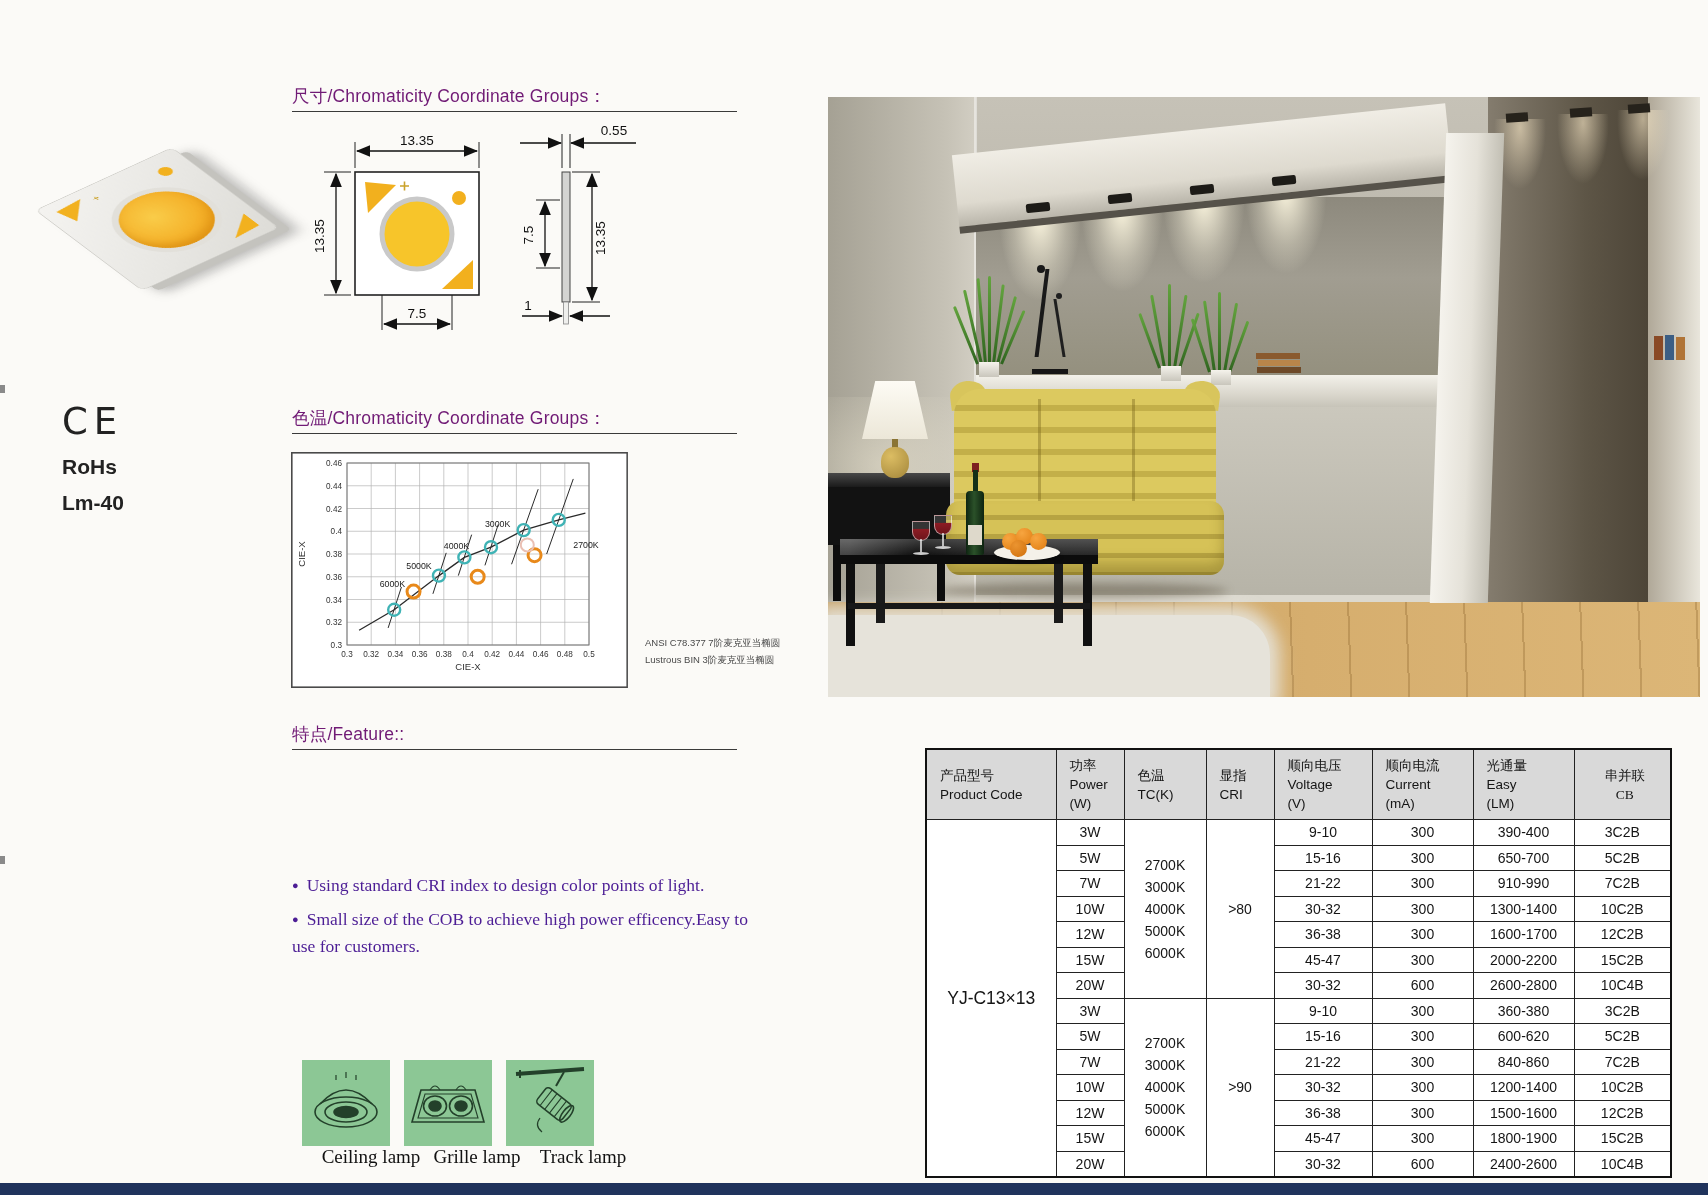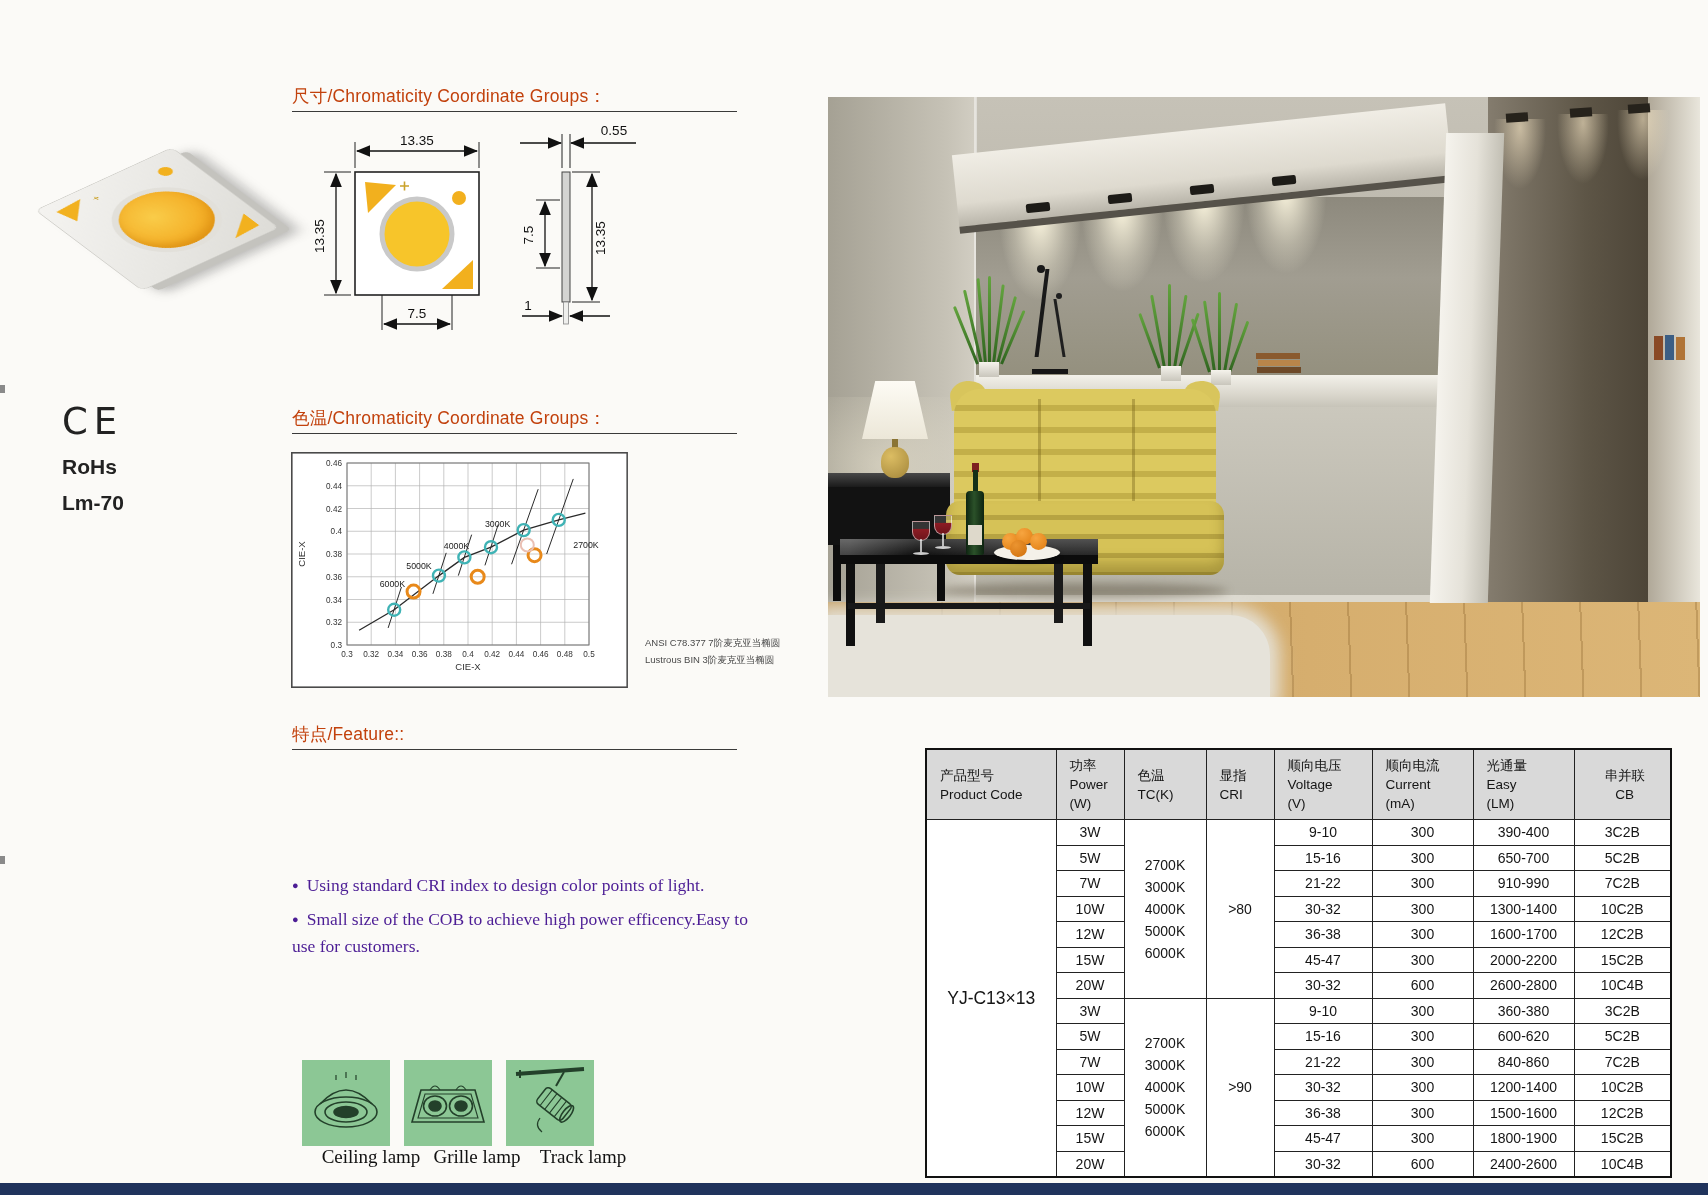--- a/index.html
+++ b/index.html
@@ -33,42 +33,42 @@
   .chip .c-tl{position:absolute;left:14px;top:12px;width:34px;height:28px;background:#f2b11f;
         clip-path:polygon(0 10%,95% 0,20% 100%);}
   .chip .c-br{position:absolute;right:12px;bottom:12px;width:34px;height:28px;background:#f2b11f;
         clip-path:polygon(100% 0,100% 90%,5% 100%);}
   .chip .c-dot{position:absolute;right:22px;top:20px;width:15px;height:15px;border-radius:50%;background:#f2b11f;}
   .chip .c-plus{position:absolute;left:56px;top:16px;width:10px;height:10px;color:#caa22a;font-size:13px;line-height:10px;}
   .certs{position:absolute;left:62px;top:400px;}
   .ce-mark{font-size:37px;font-weight:500;letter-spacing:6px;color:#222;font-family:"DejaVu Sans",sans-serif;}
   .cert-line{font-size:21px;font-weight:bold;color:#222;margin-top:12px;}
   
-  .sec-title{position:absolute;font-size:17.5px;color:#c2410c;letter-spacing:.2px;}
+  .sec-title{position:absolute;font-size:17.5px;color:#701a75;letter-spacing:.2px;}
   .sec-rule{position:absolute;left:292px;width:445px;height:0;border-top:1.6px solid #3a3a3a;}
   .dim-svg{position:absolute;left:296px;top:118px;}
   .chart-box{position:absolute;left:291px;top:452px;}
   .chart-notes{position:absolute;left:645px;top:634px;width:175px;font-size:9.5px;color:#4a4a4a;line-height:17px;}
   .chart-divider{position:absolute;left:627px;top:452px;width:1px;height:236px;background:#555;}
   ul.feat{position:absolute;left:292px;margin:0;padding:0;list-style:none;}
   ul.feat-cn li{font-size:19px;line-height:37px;color:#111;}
   ul.feat-en{width:462px;font-family:"Liberation Serif",serif;}
   ul.feat-en li{font-size:17.5px;line-height:27px;color:#4c1d95;margin-bottom:7px;}
   ul.feat li::before{content:"●";font-size:11px;vertical-align:2px;margin-right:8px;}
   .lamp-tile{position:absolute;top:1060px;width:88px;height:86px;background:#8cc795;}
   .lamp-labels{position:absolute;left:318px;top:1146px;width:330px;display:flex;}
   .lamp-labels span{display:inline-block;width:106px;text-align:center;
        font-family:"Liberation Serif",serif;font-size:19px;color:#111;}
   
   .spec-table{position:absolute;left:925px;top:748px;}
   .spec-table table{border-collapse:collapse;border:2px solid #111;background:#fff;table-layout:fixed;}
   .spec-table th,.spec-table td{border:1.2px solid #222;text-align:center;padding:0;overflow:hidden;}
   .spec-table th{background:#d9d9d9;height:69px;font-weight:normal;font-size:13.5px;
        text-align:left;padding-left:13px;color:#151515;}
-  .spec-table th.center{text-align:center;padding-left:5px;}
+  .spec-table th.center{text-align:center;padding-left:5px;font-family:Liberation Serif, serif;}
   .spec-table th div{line-height:19px;}
   .spec-table td{height:24.5px;font-size:14px;color:#151515;}
   .spec-table td.product{font-size:17.5px;}
   .spec-table td.tc div{line-height:22px;font-size:14px;}
   
   .lr{position:absolute;left:828px;top:97px;width:872px;height:600px;overflow:hidden;
       background:linear-gradient(180deg,#c6c2b7 0%,#b4b0a4 45%,#a9a599 70%,#a09c90 100%);}
   .lr *{position:absolute;}
   .lr-wall-left{left:0;top:0;width:148px;height:520px;background:linear-gradient(90deg,#a5a194,#c6c2b6 80%,#d2cec3);}
   .lr-corner{left:146px;top:0;width:3px;height:520px;background:rgba(255,255,255,.45);}
@@ -161,21 +161,21 @@
       <div class="emitter"></div>
       <div class="c-tl"></div>
       <div class="c-br"></div>
       <div class="c-dot"></div>
       <div class="c-plus">+</div>
     </div>
   </div>
   <div class="certs">
     <div class="ce-mark">CE</div>
     <div class="cert-line">RoHs</div>
-    <div class="cert-line">Lm-70</div>
+    <div class="cert-line">Lm-40</div>
   </div>
 
   <div class="sec-title" style="left:292px;top:84px;">尺寸/Chromaticity Coordinate Groups：</div>
   <div class="sec-rule" style="top:111px;"></div>
 
   <svg class="dim-svg" width="420" height="222" viewBox="0 0 420 222">
     <defs>
       <marker id="ahE" markerWidth="11" markerHeight="9" refX="10" refY="4.5" orient="auto">
         <path d="M0,0 L11,4.5 L0,9 z" fill="#111"></path>
       </marker>

